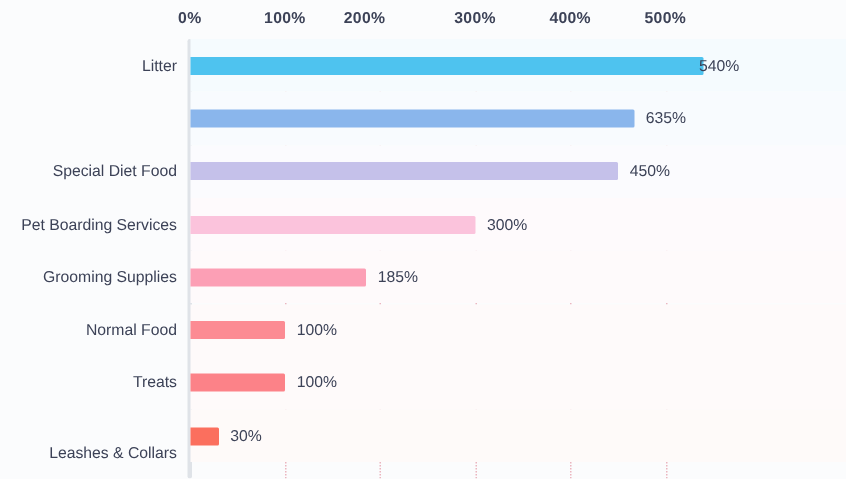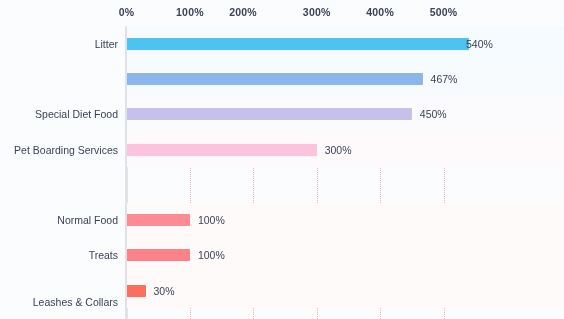--- a/index.html
+++ b/index.html
@@ -118,33 +118,39 @@
   <div class="rows" id="rows">
       <div class="row" style="top: 0px;">
         <div class="row-band" style="background: rgb(245, 251, 254); left: 126.5px; width: 437.5px;"></div>
         <div class="cat-label" style="top: 11.65px;">Litter</div>
         <div class="bar" title="Litter 540%" style="width: 342.36px; left: 126.5px; top: 11.65px; background: rgb(78, 195, 239);"></div>
         <div class="bar-value" style="left: 466px; top: 11.65px;">540%</div>
       </div>
       <div class="row" style="top: 35.3px;">
         <div class="row-band" style="background: rgb(248, 251, 254); left: 126.5px; width: 437.5px;"></div>
         <div class="bar" title="Toys 467%" style="width: 296.078px; left: 126.5px; top: 11.65px; background: rgb(138, 182, 236);"></div>
-        <div class="bar-value" style="left: 430.578px; top: 11.65px;">467%</div>
+        <div class="bar-value" style="left: 430.578px; top: 11.65px;">635%</div>
       </div>
       <div class="row" style="top: 70.6px;">
         <div class="row-band" style="background: rgb(251, 251, 254); left: 126.5px; width: 437.5px;"></div>
         <div class="cat-label" style="top: 11.65px;">Special Diet Food</div>
         <div class="bar" title="Special Diet Food 450%" style="width: 285.3px; left: 126.5px; top: 11.65px; background: rgb(197, 193, 234);"></div>
         <div class="bar-value" style="left: 419.8px; top: 11.65px;">450%</div>
       </div>
       <div class="row" style="top: 105.9px;">
         <div class="row-band" style="background: rgb(254, 250, 252); left: 126.5px; width: 437.5px;"></div>
         <div class="cat-label" style="top: 11.65px;">Pet Boarding Services</div>
         <div class="bar" title="Pet Boarding Services 300%" style="width: 190.2px; left: 126.5px; top: 11.65px; background: rgb(251, 195, 220);"></div>
         <div class="bar-value" style="left: 324.7px; top: 11.65px;">300%</div>
+      </div>
+      <div class="row" style="top: 141.2px;">
+        <div class="row-band" style="background: rgb(254, 250, 251); left: 126.5px; width: 437.5px;"></div>
+        <div class="cat-label" style="top: 11.65px;">Grooming Supplies</div>
+        <div class="bar" title="Grooming Supplies 185%" style="width: 117.29px; left: 126.5px; top: 11.65px; background: rgb(252, 159, 181);"></div>
+        <div class="bar-value" style="left: 251.79px; top: 11.65px;">185%</div>
       </div>
       <div class="row" style="top: 176.5px;">
         <div class="row-band" style="background: rgb(254, 250, 250); left: 126.5px; width: 437.5px;"></div>
         <div class="cat-label" style="top: 11.65px;">Normal Food</div>
         <div class="bar" title="Normal Food 100%" style="width: 63.4px; left: 126.5px; top: 11.65px; background: rgb(252, 139, 147);"></div>
         <div class="bar-value" style="left: 197.9px; top: 11.65px;">100%</div>
       </div>
       <div class="row" style="top: 211.8px;">
         <div class="row-band" style="background: rgb(254, 250, 250); left: 126.5px; width: 437.5px;"></div>
         <div class="cat-label" style="top: 11.65px;">Treats</div>

